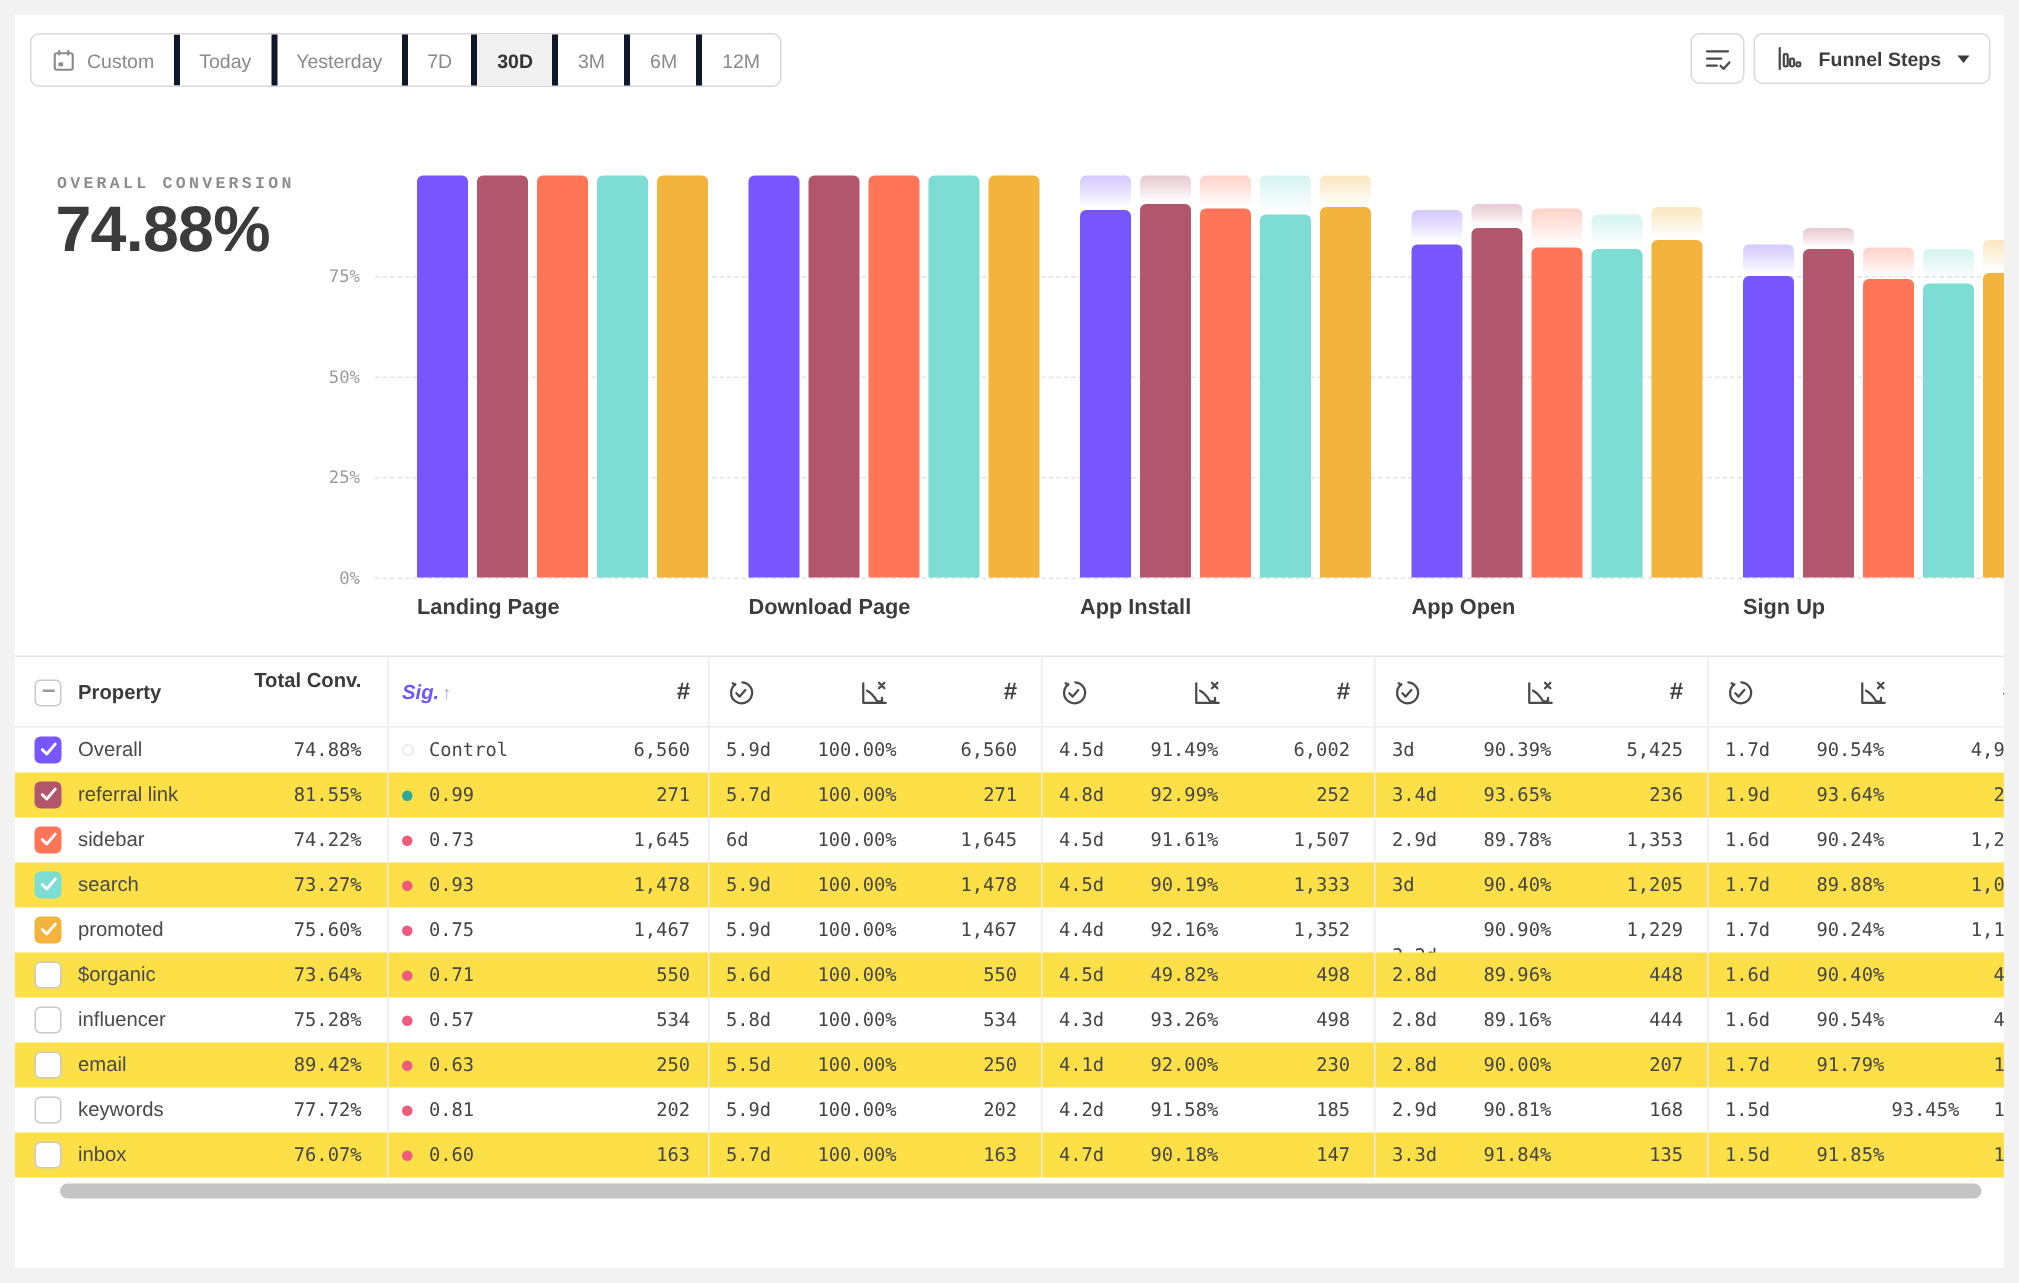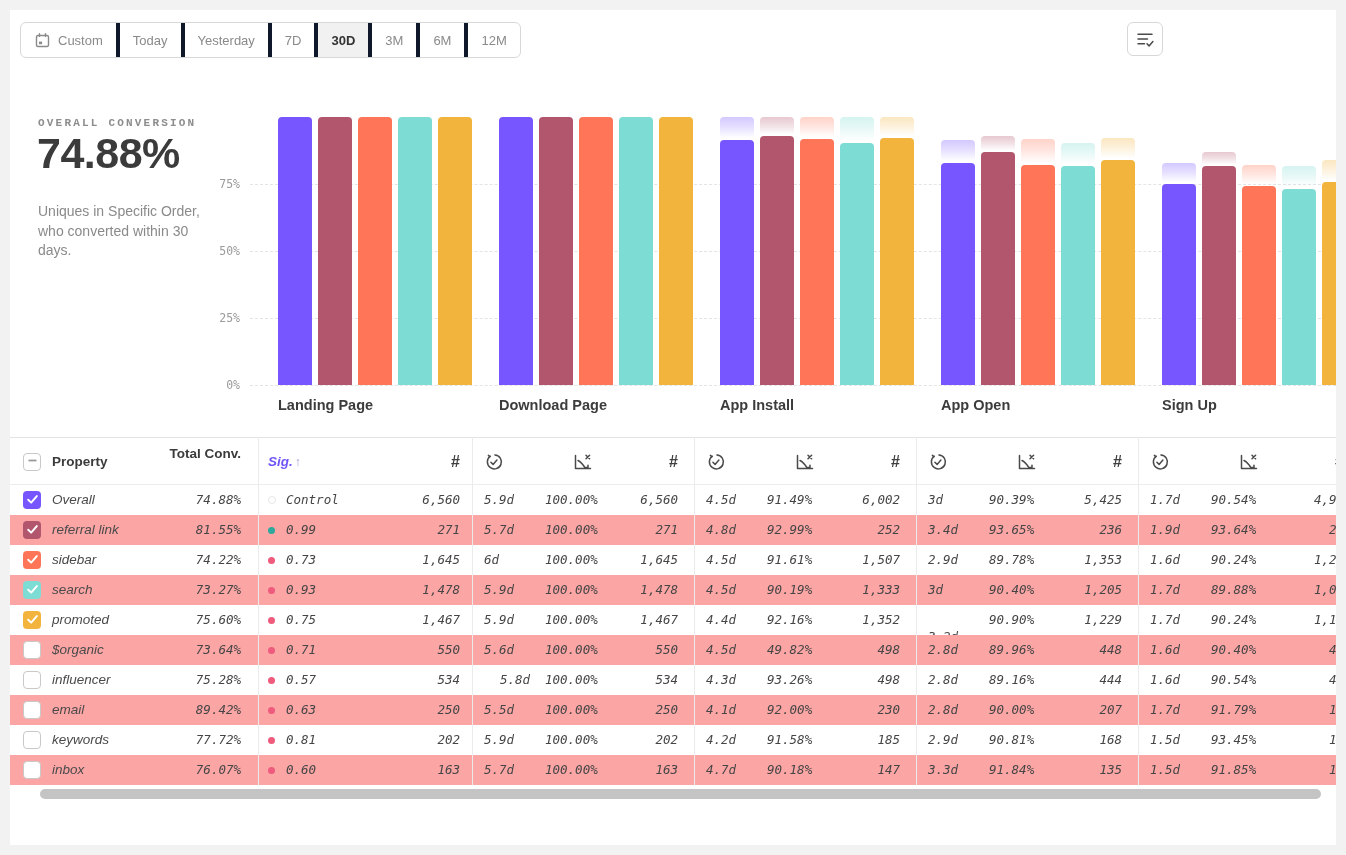--- a/index.html
+++ b/index.html
@@ -27,22 +27,22 @@
   .sum-desc{position:absolute;left:28px;top:132px;width:185px;font-size:14px;line-height:19.5px;color:#8a8a8a;}
   .gridline{position:absolute;left:240px;right:0;height:0;border-top:1px dashed #e4e4e4;}
   .ytick{position:absolute;width:40px;text-align:right;font-family:"DejaVu Sans Mono",monospace;font-size:11.5px;color:#9b9b9b;}
   .bar{position:absolute;width:34px;border-radius:4px 4px 0 0;}
   .barcap{position:absolute;width:34px;border-radius:4px 4px 0 0;}
   .steplabel{position:absolute;top:327px;font-size:14.5px;font-weight:700;color:#3c3c3c;}
   
   .table{position:absolute;left:0;top:427px;width:1326px;height:348px;background:#fff;}
   .thead{position:absolute;left:0;top:0;width:1326px;height:48px;border-top:1px solid #e3e3e3;border-bottom:1px solid #ececec;box-sizing:border-box;}
   .vdiv{position:absolute;top:0;width:0;height:348px;border-left:1px solid #ebebeb;}
-  .trow{position:absolute;left:0;width:1326px;height:30px;font-style:italic;}
-  .trow.stripe{background:#fca5a5;}
+  .trow{position:absolute;left:0;width:1326px;height:30px;}
+  .trow.stripe{background:#fde047;}
   .cell{position:absolute;top:0;height:30px;line-height:30px;font-family:"DejaVu Sans Mono",monospace;font-size:12.5px;color:#454545;white-space:nowrap;}
   .propcell{font-family:"Liberation Sans",sans-serif;font-size:13.5px;color:#4a4a4a;}
   .r{text-align:right;}
   .cb{position:absolute;left:13px;top:6px;width:18px;height:18px;border-radius:4px;box-sizing:border-box;}
   .cb.un{border:1.5px solid #c9c9c9;background:#fff;}
   .hcell{position:absolute;top:0;height:48px;line-height:48px;font-size:13.5px;font-weight:700;color:#3b3b3b;white-space:nowrap;}
   .sig-h{color:#6e56f7;font-style:italic;}
   .sig-arrow{color:#a39dd6;font-style:normal;font-weight:400;font-size:12px;margin-left:2px;}
   .hicon{position:absolute;top:14px;height:20px;}
   .hash{font-family:"Liberation Sans",sans-serif;font-size:16px;font-weight:600;color:#3f3f3f;line-height:48px;}
@@ -94,26 +94,37 @@
         </div>
       </div>
     <div class="btn iconbtn filter-btn">
       <span>
           <svg width="20" height="20" viewBox="0 0 20 20">
             <path d="M3 5.2 h14 M3 10 h9.5 M3 14.8 h6.5" fill="none" stroke="#4a4a4a" stroke-width="1.5" stroke-linecap="round" stroke-linejoin="round"></path>
             <path d="M12 14.8 l2.1 2.1 3.8-4.3" fill="none" stroke="#4a4a4a" stroke-width="1.5" stroke-linecap="round" stroke-linejoin="round"></path>
           </svg>
         </span>
     </div>
+    <div class="btn view-btn">
+      <span>
+          <svg width="20" height="20" viewBox="0 0 20 20">
+            <path d="M3.5 3 v14" fill="none" stroke="#4a4a4a" stroke-width="1.5" stroke-linecap="round" stroke-linejoin="round"></path>
+            <rect x="6.2" y="7" width="2.6" height="8.2" rx="0.8" fill="none" stroke="#4a4a4a" stroke-width="1.5" stroke-linecap="round" stroke-linejoin="round"></rect>
+            <rect x="10.4" y="10" width="2.6" height="5.2" rx="0.8" fill="none" stroke="#4a4a4a" stroke-width="1.5" stroke-linecap="round" stroke-linejoin="round"></rect>
+            <rect x="14.6" y="12.6" width="2.6" height="2.6" rx="0.8" fill="none" stroke="#4a4a4a" stroke-width="1.5" stroke-linecap="round" stroke-linejoin="round"></rect>
+          </svg>
+        </span>
+      <span>Funnel Steps</span>
+      <span class="caret"></span>
+    </div>
   </div>
 
   <div class="chart-section">
     <div class="sum-head">OVERALL CONVERSION</div>
     <div class="sum-val">74.88%</div>
-    <div class="sum-desc">Uniques in Specific Order, who converted within 30 days.</div>
     <div id="chart">
         <div class="gridline" style="top: 315px;"></div>
         <div class="ytick" style="left: 190px; top: 308px;">0%</div>
         <div class="gridline" style="top: 248px;"></div>
         <div class="ytick" style="left: 190px; top: 241px;">25%</div>
         <div class="gridline" style="top: 181px;"></div>
         <div class="ytick" style="left: 190px; top: 174px;">50%</div>
         <div class="gridline" style="top: 114px;"></div>
         <div class="ytick" style="left: 190px; top: 107px;">75%</div>
         <div class="steplabel" style="left: 268px;">Landing Page</div>
@@ -379,21 +390,21 @@
           <div class="cell" style="left: 1201px;">90.40%</div>
           <div class="cell r" style="left: 1254px; width: 80px;">40</div>
         </div>
         <div class="trow" style="top: 228px;">
           <div class="cb un"></div>
           <div class="cell propcell" style="left: 42px;">influencer</div>
           <div class="cell r" style="left: 151px; width: 80px;">75.28%</div>
           <div class="dot" style="left: 258px; background: rgb(238, 91, 125);"></div>
           <div class="cell" style="left: 276px;">0.57</div>
           <div class="cell r" style="left: 370px; width: 80px;">534</div>
-          <div class="cell" style="left: 474px; margin-left: 16px;">5.8d</div>
+          <div class="cell" style="left: 474px;">5.8d</div>
           <div class="cell" style="left: 535px;">100.00%</div>
           <div class="cell r" style="left: 588px; width: 80px;">534</div>
           <div class="cell" style="left: 696px;">4.3d</div>
           <div class="cell" style="left: 757px;">93.26%</div>
           <div class="cell r" style="left: 810px; width: 80px;">498</div>
           <div class="cell" style="left: 918px;">2.8d</div>
           <div class="cell" style="left: 979px;">89.16%</div>
           <div class="cell r" style="left: 1032px; width: 80px;">444</div>
           <div class="cell" style="left: 1140px;">1.6d</div>
           <div class="cell" style="left: 1201px;">90.54%</div>
@@ -429,21 +440,21 @@
           <div class="cell" style="left: 474px;">5.9d</div>
           <div class="cell" style="left: 535px;">100.00%</div>
           <div class="cell r" style="left: 588px; width: 80px;">202</div>
           <div class="cell" style="left: 696px;">4.2d</div>
           <div class="cell" style="left: 757px;">91.58%</div>
           <div class="cell r" style="left: 810px; width: 80px;">185</div>
           <div class="cell" style="left: 918px;">2.9d</div>
           <div class="cell" style="left: 979px;">90.81%</div>
           <div class="cell r" style="left: 1032px; width: 80px;">168</div>
           <div class="cell" style="left: 1140px;">1.5d</div>
-          <div class="cell" style="left: 1201px;">93.45%</div>
+          <div class="cell" style="left: 1251px;">93.45%</div>
           <div class="cell r" style="left: 1254px; width: 80px;">15</div>
         </div>
         <div class="trow stripe" style="top: 318px;">
           <div class="cb un"></div>
           <div class="cell propcell" style="left: 42px;">inbox</div>
           <div class="cell r" style="left: 151px; width: 80px;">76.07%</div>
           <div class="dot" style="left: 258px; background: rgb(238, 91, 125);"></div>
           <div class="cell" style="left: 276px;">0.60</div>
           <div class="cell r" style="left: 370px; width: 80px;">163</div>
           <div class="cell" style="left: 474px;">5.7d</div>

